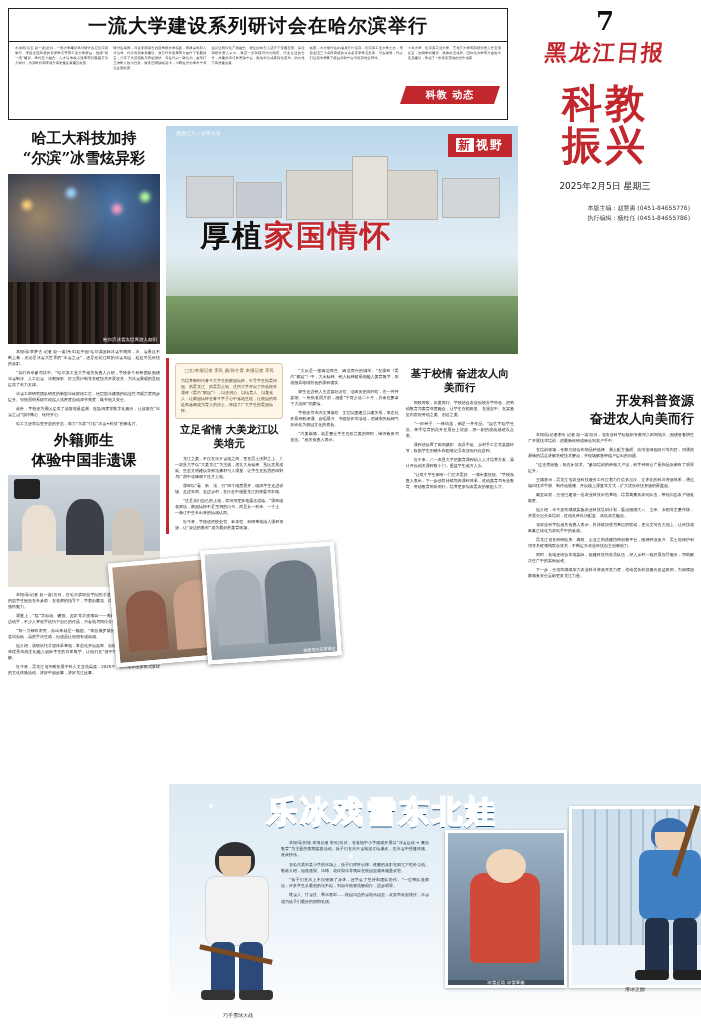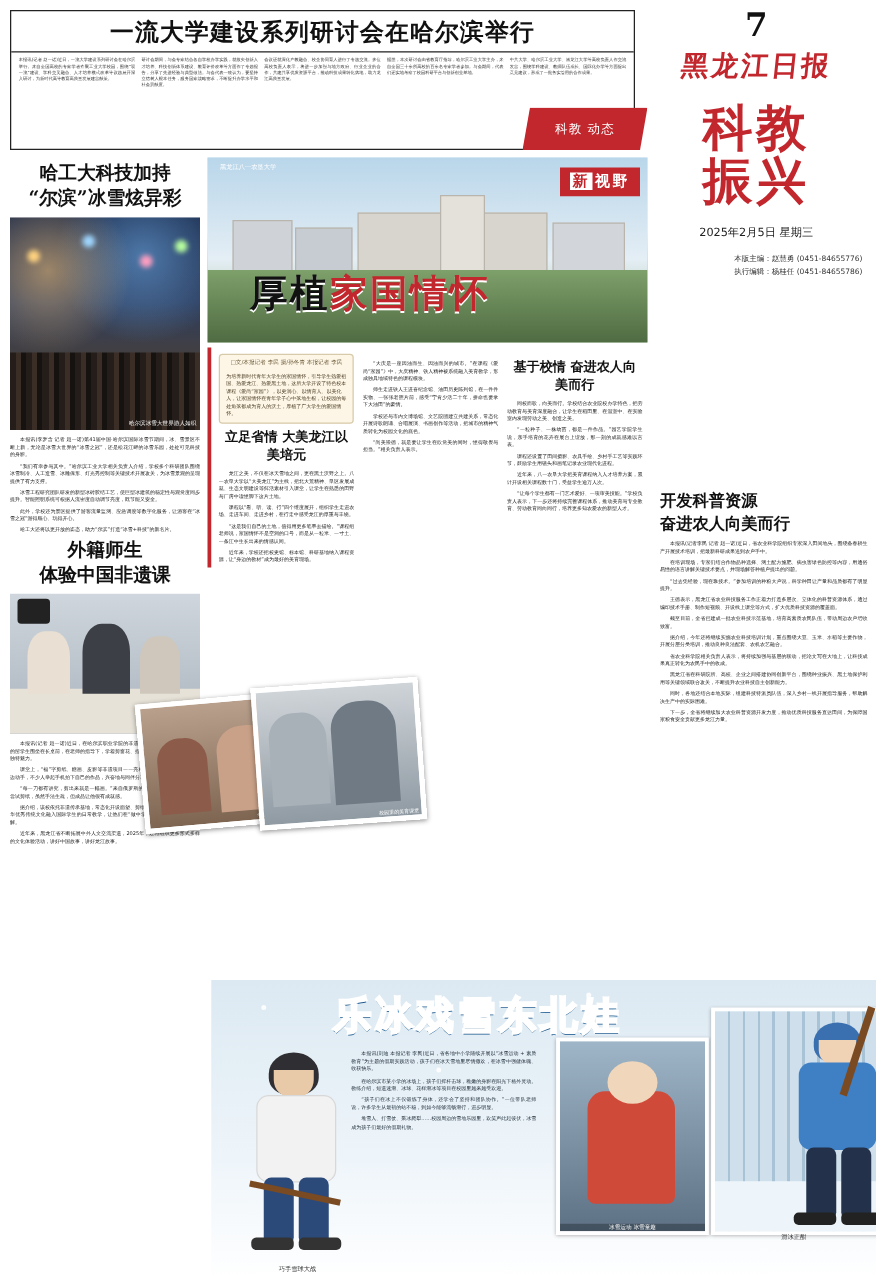--- a/index.html
+++ b/index.html
@@ -35,22 +35,22 @@
     margin-top:14px;text-align:center;color:#c1272d;font-weight:bold;
     font-size:40px;line-height:1.05;letter-spacing:3px;
     font-family:"DejaVu Serif","Liberation Serif",serif;
   }
   .section-title span{display:block;}
   .dateline{margin-top:14px;text-align:center;font-size:9px;color:#222;}
   .editline{margin-top:10px;text-align:right;font-size:6px;color:#333;line-height:1.6;padding-right:4px;}
 
   
   .badge-dyn{
-    position:absolute;left:418px;top:86px;width:100px;height:34px;
-    background:#c1272d;color:#fff;font-size:10px;font-weight:normal;
+    position:absolute;left:400px;top:86px;width:100px;height:18px;
+    background:#c1272d;color:#fff;font-size:10px;font-weight:bold;
     display:flex;align-items:center;justify-content:center;letter-spacing:1px;
     clip-path:polygon(6% 0,100% 0,94% 100%,0% 100%);
   }
 
   
   .left-col{position:absolute;left:8px;top:128px;width:152px;}
   .lc-head{
     text-align:center;font-weight:bold;font-size:15px;line-height:1.35;
     font-family:"DejaVu Serif","Liberation Serif",serif;margin-bottom:5px;
   }
@@ -68,21 +68,21 @@
      background:repeating-linear-gradient(90deg,#241d1a 0 5px,#3a2e27 5px 9px,#16120f 9px 13px);}
   .ph-street .lamp{position:absolute;width:10px;height:10px;border-radius:50%;background:#ffd27f;filter:blur(2px);}
 
   
   .ph-class{height:112px;background:linear-gradient(#cfd6dd,#aab3bd);}
   .ph-class .desk{position:absolute;left:0;bottom:0;width:100%;height:36px;background:#e6e2d8;}
   .ph-class .person{position:absolute;border-radius:40% 40% 0 0;}
 
   
   .center{position:absolute;left:166px;top:126px;width:352px;}
-  .hero{position:relative;width:352px;height:148px;overflow:hidden;
+  .hero{position:relative;width:352px;height:228px;overflow:hidden;
      background:linear-gradient(#bcd8ea 0%,#cfe3f0 40%,#9fb98f 60%,#6f8f5f 100%);}
   .hero .sky{position:absolute;inset:0;background:linear-gradient(#b9d6ea,#e4eef5 55%,transparent);}
   .hero .bldg{position:absolute;background:#d8d5cf;border:1px solid #b9b5ad;}
   .hero .lawn{position:absolute;left:0;bottom:0;width:100%;height:58px;
      background:linear-gradient(#7ea06a,#4f6b42);}
   .hero .toplabel{position:absolute;left:10px;top:4px;color:#fff;font-size:5px;}
   .badge-new{
     position:absolute;right:6px;top:8px;background:#c1272d;color:#fff;
     font-size:12px;font-weight:bold;padding:3px 8px;letter-spacing:2px;
   }
@@ -112,21 +112,21 @@
   .tilt-wrap{position:absolute;left:112px;top:540px;width:222px;height:130px;}
   .tilt{position:absolute;border:4px solid #fff;box-shadow:0 1px 4px rgba(0,0,0,.45);overflow:hidden;}
   .t1{left:0;top:18px;width:120px;height:96px;transform:rotate(-5deg);
       background:linear-gradient(#b9a08c,#7d6552);}
   .t2{left:92px;top:6px;width:126px;height:106px;transform:rotate(-4deg);
       background:linear-gradient(#cfd4d8,#8f9aa3);}
   .tilt .cap{position:absolute;right:2px;bottom:1px;color:#fff;font-size:4px;}
 
   
   .right-col{position:absolute;left:528px;top:392px;width:166px;}
-  .rc-head{text-align:left;font-weight:bold;font-size:13px;line-height:1.35;
+  .rc-head{text-align:right;font-weight:bold;font-size:13px;line-height:1.35;
      font-family:Liberation Serif, serif;margin-bottom:5px;}
 
   
   .bottom{position:absolute;left:150px;top:784px;width:551px;height:240px;
      background:linear-gradient(#dce9f2,#eef5fa 60%,#ffffff);overflow:hidden;margin-left:19px;}
   .bottom .snow{position:absolute;width:4px;height:4px;border-radius:50%;background:#fff;opacity:.85;}
   .b-title{
     position:absolute;left:98px;top:8px;font-size:30px;font-weight:bold;color:#1b6fb8;
     font-family:"DejaVu Serif","Liberation Serif",serif;letter-spacing:3px;
     -webkit-text-stroke:2px #fff;text-shadow:0 2px 0 #0e4e86;

